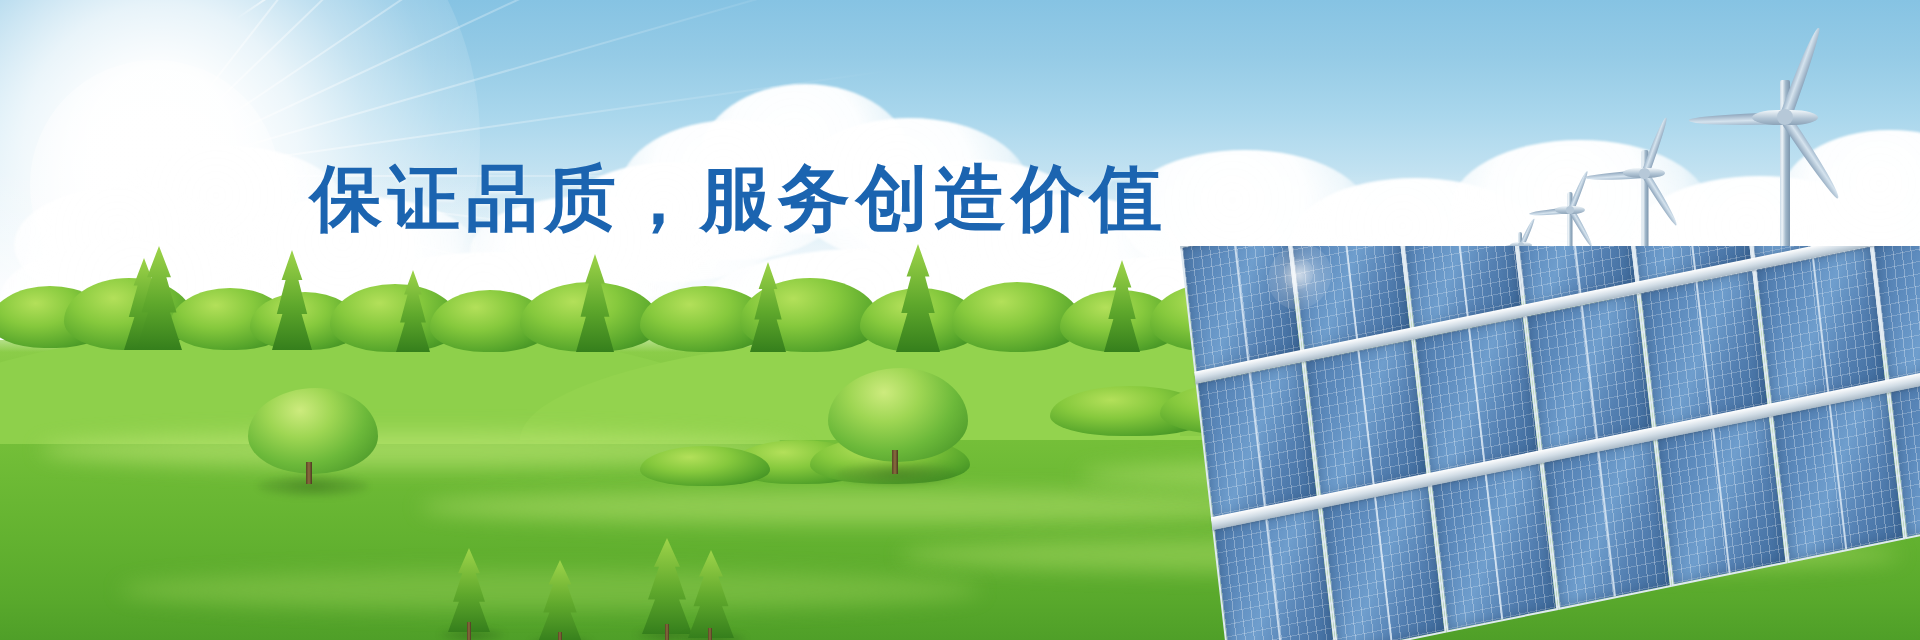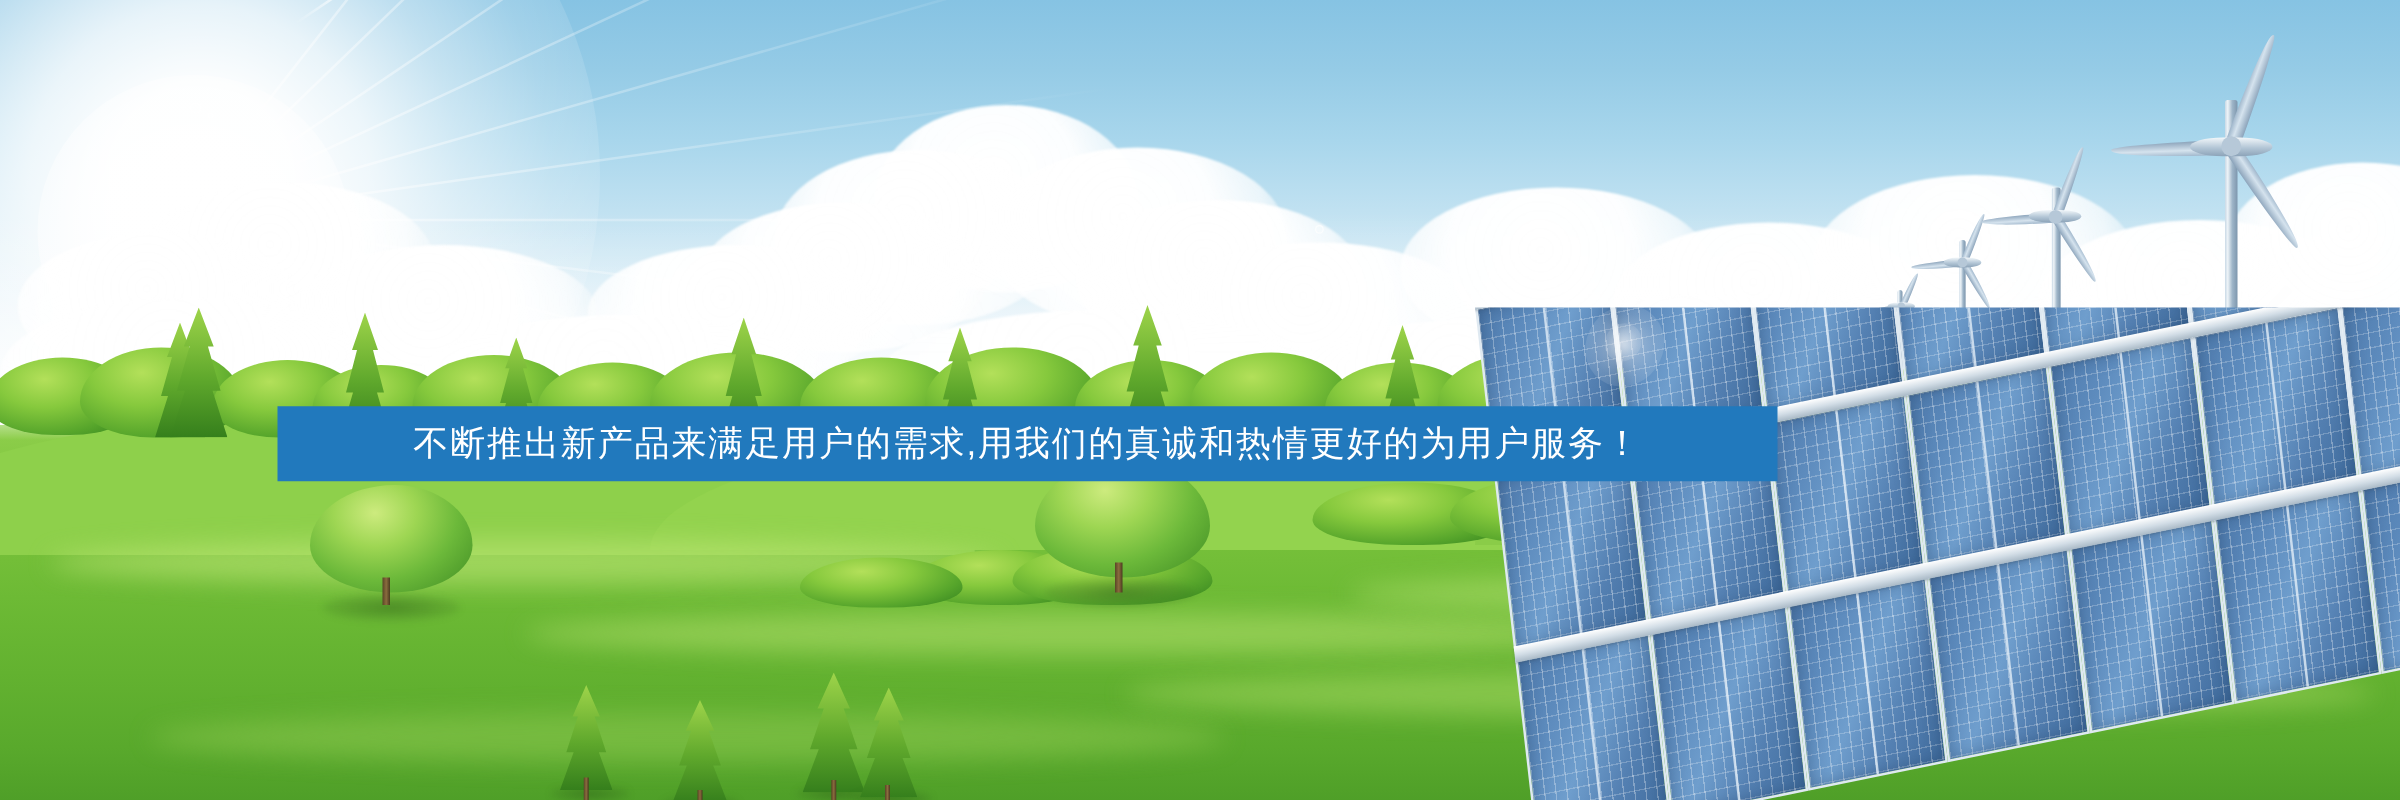--- a/index.html
+++ b/index.html
@@ -497,18 +497,16 @@
 
       <div class="frame-bar" style="left:0; top:126px; width:980px; height:12px;"></div>
       <div class="frame-bar" style="left:0; top:272px; width:980px; height:13px;"></div>
       <div class="frame-bar" style="left:0; top:-6px;  width:980px; height:8px;"></div>
 
       <div class="panel-glare" style="left:84px; top:22px; width:64px; height:64px;"></div>
       <div class="panel-glare" style="left:100px; top:36px; width:30px; height:30px;"></div>
     </div>
   </div>
 
-
-  <div class="subbar">
-    <span class="subbar-text">不断推出新产品来满足用户的需求,用我们的真诚和热情更好的为用户服务！</span>
-  </div>
+  <div class="headline">保证品质，服务创造价值</div>
+
 
 </div>
 
 </body></html>

